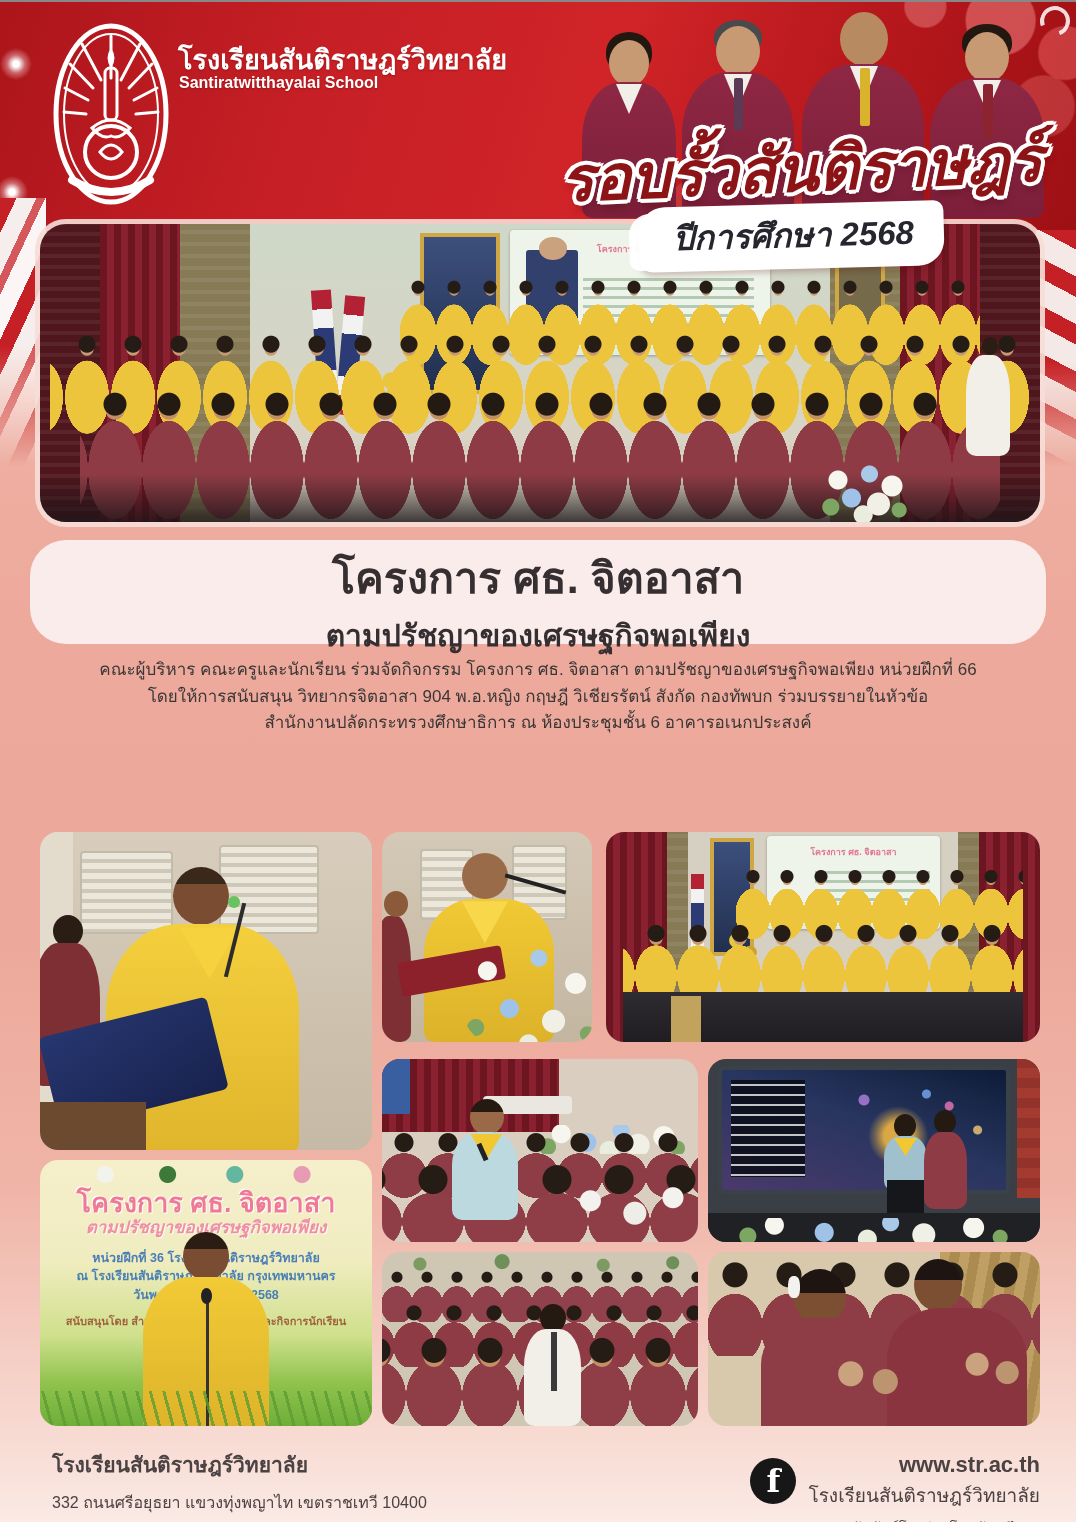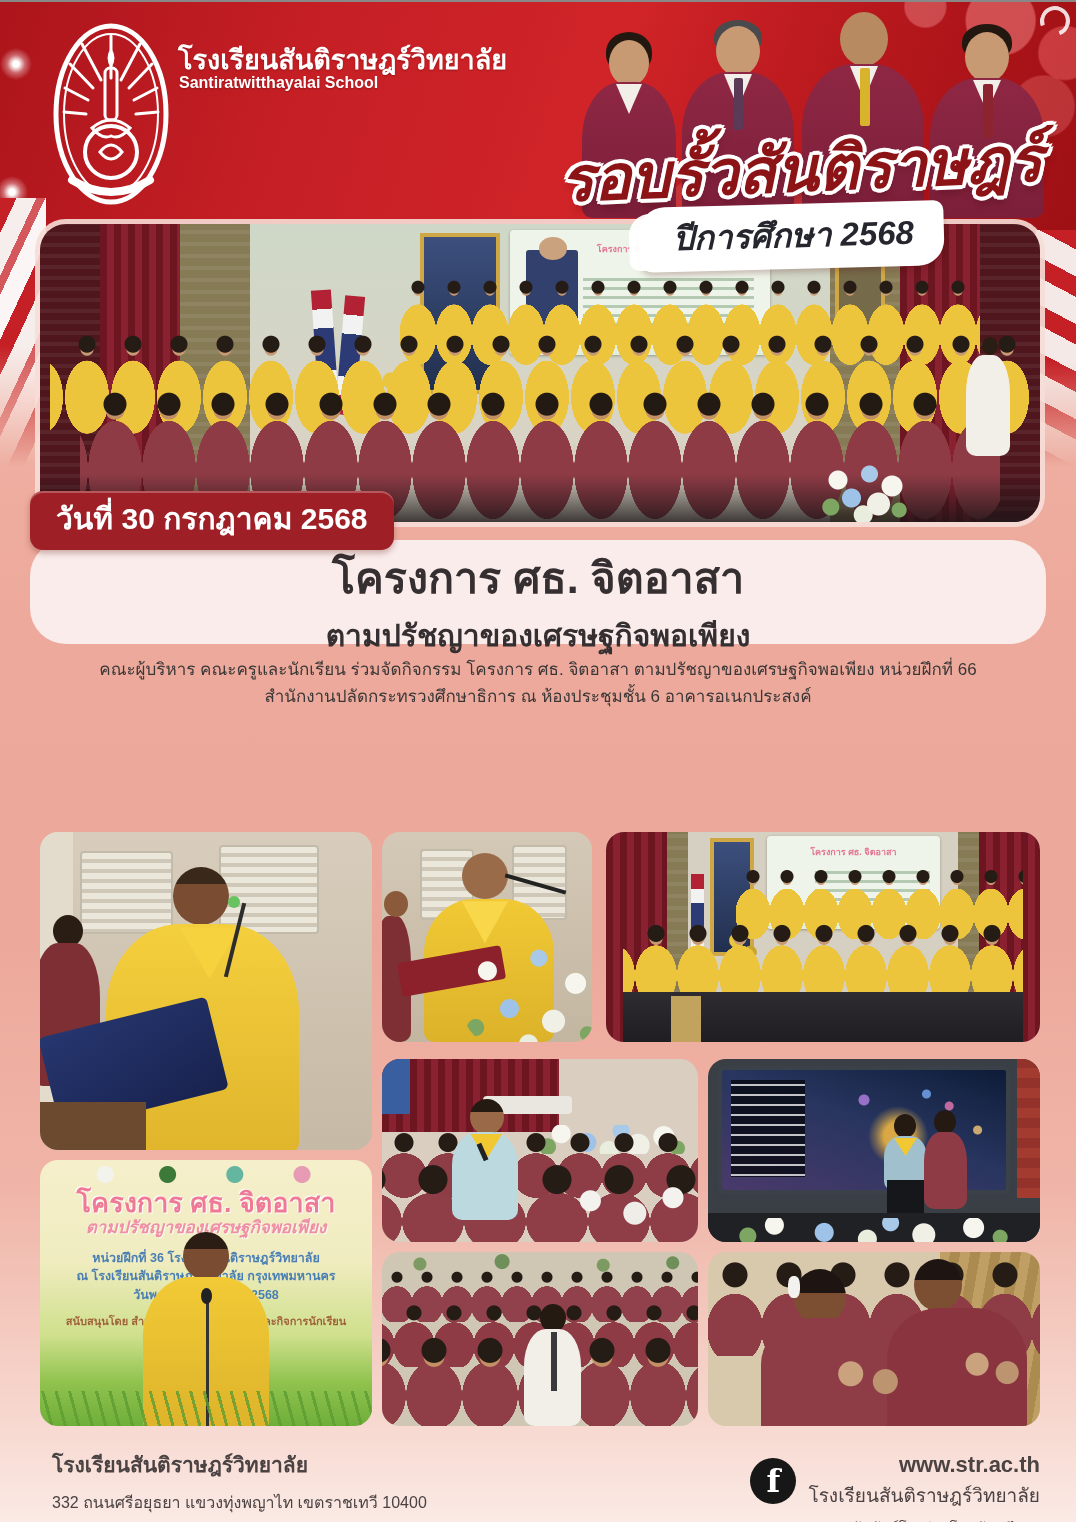--- a/index.html
+++ b/index.html
@@ -228,29 +228,29 @@
       background-image:radial-gradient(circle at 30% 30%,#e9c63f 0 8px,transparent 9px),radial-gradient(circle at 70% 50%,#caa52e 0 7px,transparent 8px),radial-gradient(circle at 45% 75%,#e9c63f 0 8px,transparent 9px);"></div>
     <div class="crowd" style="left:36%;top:16%;width:58%;height:32%;--w:36px;--hr:6px;--hy:16%;--fo:4px;--skin:#c89a74;--shirt:#ecc53c;--ty:66%;--tw:52%;--th:32%;"></div>
     <div class="crowd" style="left:1%;top:35%;width:98%;height:36%;--w:46px;--hr:8px;--hy:15%;--fo:5px;--skin:#c89a74;--shirt:#ecc53c;--ty:64%;--tw:48%;--th:34%;--ox:14px;"></div>
     <div class="crowd" style="left:4%;top:54%;width:92%;height:46%;--w:54px;--hr:11px;--hy:14%;--fo:6px;--skin:#c39064;--hair:#241a14;--shirt:#8e3b45;--ty:62%;--tw:50%;--th:36%;--ox:8px;"></div>
     <div class="fig-head abs" style="right:4.2%;top:38%;width:16px;height:18px;background:#2a1d14;"></div>
     <div class="fig-torso abs" style="right:3%;top:44%;width:44px;height:34%;background:#f2efe9;"></div>
     <div class="abs" style="left:0;bottom:0;width:100%;height:16%;background:linear-gradient(transparent,rgba(25,20,22,.8));"></div>
     <div class="abs flowers" style="right:13%;bottom:0;width:9%;height:20%;"></div>
   </div>
 
-  <div class="date-badge">วันที่ 30 กรกฎาคม 2568</div>
 
   <div class="title-panel">
     <div class="event-title">โครงการ ศธ. จิตอาสา</div>
     <div class="event-subtitle">ตามปรัชญาของเศรษฐกิจพอเพียง</div>
   </div>
 
   <div class="body-text">
     <div class="body-line">คณะผู้บริหาร คณะครูและนักเรียน ร่วมจัดกิจกรรม โครงการ ศธ. จิตอาสา ตามปรัชญาของเศรษฐกิจพอเพียง หน่วยฝึกที่ 66</div>
+    <div class="body-line">โดยให้การสนับสนุน วิทยากรจิตอาสา 904 พ.อ.หญิง กฤษฎี วิเชียรรัตน์ สังกัด กองทัพบก ร่วมบรรยายในหัวข้อ</div>
     <div class="body-line">สำนักงานปลัดกระทรวงศึกษาธิการ ณ ห้องประชุมชั้น 6 อาคารอเนกประสงค์</div>
   </div>
 
   <div class="photo" style="left:40px;top:830px;width:332px;height:318px;background:linear-gradient(180deg,#d8cdbc,#c6b9a5);">
     <div class="abs" style="left:0;top:0;width:10%;height:100%;background:#e3dccd;"></div>
     <div class="abs vent" style="left:12%;top:6%;width:28%;height:26%;"></div>
     <div class="abs vent" style="left:54%;top:4%;width:30%;height:28%;"></div>
     <div class="fig-head abs" style="left:4%;top:26%;width:30px;height:32px;background:#2a1d14;"></div>
     <div class="fig-torso abs" style="left:-2%;top:35%;width:20%;height:45%;background:#7e2f33;"></div>
     <div class="fig-head abs" style="left:40%;top:11%;width:56px;height:58px;background:linear-gradient(180deg,#3a281b 0 30%,#7a4c31 30%);"></div>

